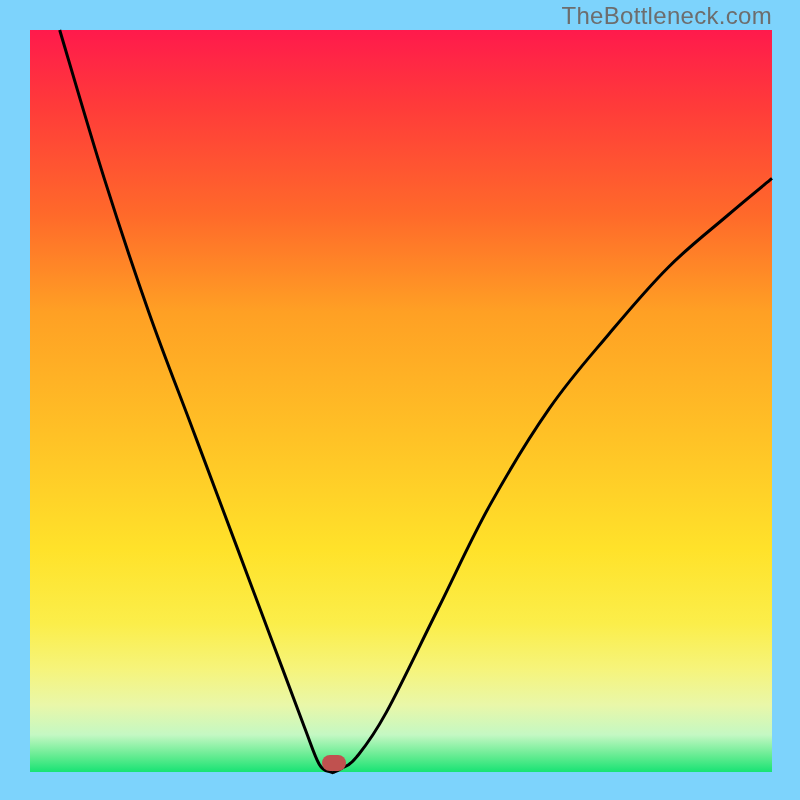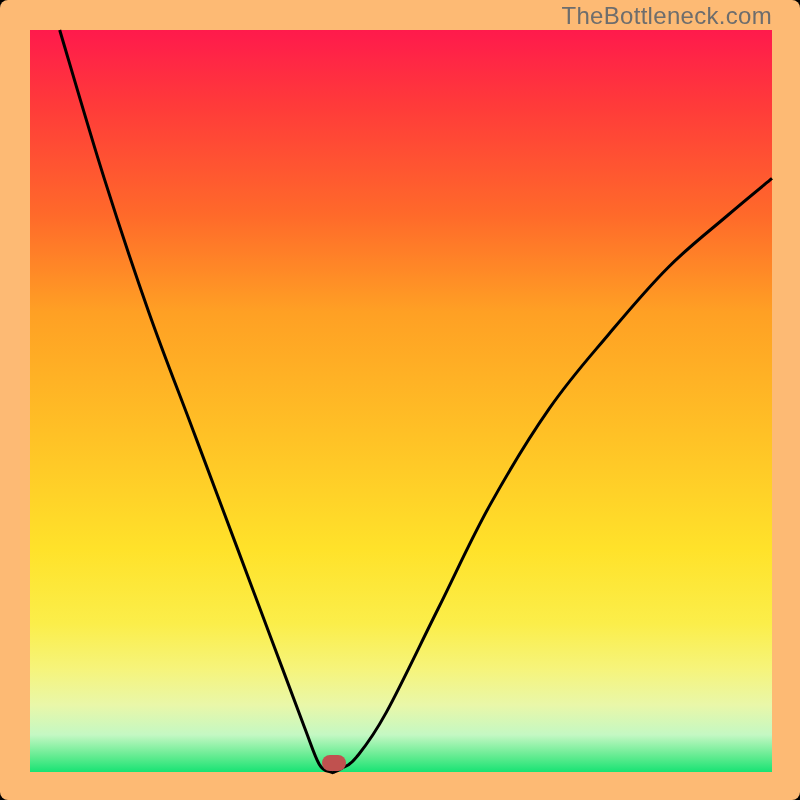--- a/index.html
+++ b/index.html
@@ -9,22 +9,21 @@
     width: 800px;
     height: 800px;
     overflow: hidden;
     font-family: Arial, Helvetica, sans-serif;
   }
 
   .frame {
     position: relative;
     width: 800px;
     height: 800px;
-    background: #fdba74;
-    border-radius: 8px;
+    background: #7dd3fc;
   }
 
   .plot-rect {
     position: absolute;
     background: linear-gradient(to bottom,
       #ff1a4c 0%,
       #ff3a3a 10%,
       #ff6a2a 25%,
       #ffa024 38%,
       #ffc226 55%,

